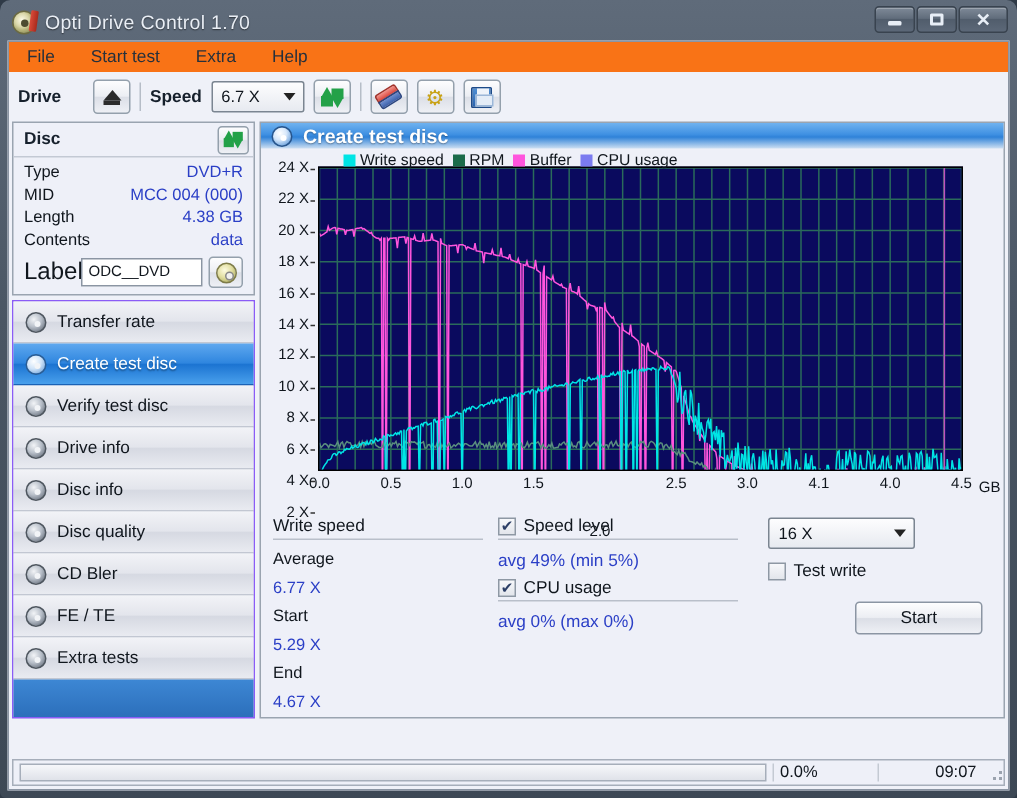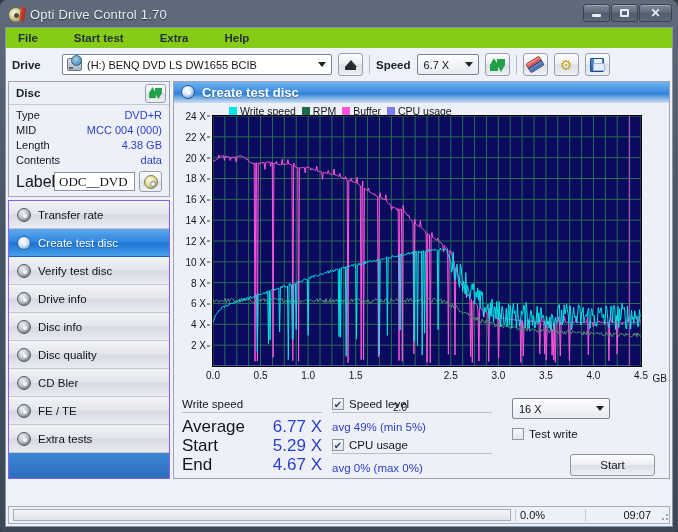--- a/index.html
+++ b/index.html
@@ -52,22 +52,22 @@
   .glyph-min { width:9px; height:3px; background:#e8eef6; border-radius:1px; margin-top:5px; }
   .glyph-max { width:9px; height:8px; border:2px solid #e8eef6; border-radius:1px;}
   .glyph-close { font-weight:bold; font-size:12px; }
 
   
   .client {
     position:absolute; left:5px; top:27px; width:668px; height:500px;
     background:#eff1f8; border:1px solid #8b95a3;
   }
   
-  .menubar { height:20px; display:flex; align-items:center; padding-left:8px; gap:28px;
-             background:#84cc16;font-weight:bold; }
+  .menubar { height:20px; display:flex; align-items:center; padding-left:8px; gap:16px;
+             background:#f97316; }
   .menu-item { font-size:11.5px; color:#26303c; padding:2px 4px; }
 
   
   .drivebar { height:33px; display:flex; align-items:center; padding:0 6px; gap:6px; }
   .lbl-bold { font-size:11.5px; font-weight:bold; color:#16202c; }
   .drive-combo {
     flex:0 0 auto; width:270px; height:21px; background:#fff;
     border:1px solid #7b8591; border-radius:2px;
     display:flex; align-items:center; padding:0 2px; font-size:11px; color:#10161d;
     position:relative;
@@ -124,21 +124,21 @@
     display:flex;align-items:center;justify-content:center;
   }
   .disc-rows { padding:3px 7px 4px 7px; }
   .drow { display:flex; justify-content:space-between; font-size:11px; line-height:15px; }
   .dkey { color:#10161d; }
   .dval { color:#2b3fc6; }
   .label-row { display:flex; align-items:center; gap:4px; margin-top:3px; }
   .label-row .dkey{ width:34px; }
   .label-input {
     flex:1; height:19px; background:#fff; border:1px solid #8b95a3;
-    font-size:13px; color:#10161d; padding:0 4px; display:flex; align-items:center;font-family:Liberation Serif, serif;
+    font-size:10px; color:#10161d; padding:0 4px; display:flex; align-items:center;
   }
   .disc-btn {
     width:23px;height:21px;border:1px solid #94a0ac;border-radius:3px;
     background:linear-gradient(180deg,#fdfdfe 0%,#eceef3 48%,#dcdfe7 52%,#eef0f5 100%);
     display:flex;align-items:center;justify-content:center;
   }
   .cd-glyph{width:14px;height:14px;border-radius:50%;
      background:radial-gradient(circle at 40% 35%,#fdfbe0 0%,#e2dfa2 45%,#c2c079 70%,#9a9857 100%);
      border:1px solid #7e7c49;position:relative;}
   .cd-glyph::after{content:"";position:absolute;left:5px;top:5px;width:4px;height:4px;background:#f0f0ef;border-radius:50%;border:1px solid #888;}
@@ -202,21 +202,21 @@
   .xtick { position:absolute; font-size:10px; color:#10161d; transform:translateX(-50%); }
   .xunit { position:absolute; right:2px; bottom:8px; font-size:10px; color:#10161d; }
 
   
   .stats { flex:1; display:flex; padding:6px 8px 0 8px; gap:10px; }
   .col-a { width:140px; }
   .col-b { width:160px; }
   .col-c { flex:1; padding-left:10px; }
   .stat-title { font-size:11.5px; color:#10161d; margin-bottom:2px; }
   .hr { height:1px; background:#b9bfca; margin:2px 0 4px 0; }
-  .stat-row { display:flex; justify-content:space-between; font-size:17px; line-height:19px; }
+  .stat-row { display:flex; justify-content:space-between; font-size:11px; line-height:19px;flex-direction:column; }
   .stat-key { color:#10161d; }
   .stat-val { color:#2b3fc6; }
   .chk-row { display:flex; align-items:center; gap:5px; font-size:11.5px; color:#10161d; }
   .chk {
     width:12px;height:12px;border:1px solid #8e98a4;background:linear-gradient(180deg,#f7f8fb,#e2e5eb);
     display:flex;align-items:center;justify-content:center;font-size:10px;color:#2c3e66;
   }
   .avg-line { font-size:11.5px; color:#2b3fc6; line-height:20px; }
   .speed-sel {
     width:98px;height:21px;background:linear-gradient(180deg,#fdfdfe,#e7eaf0);
@@ -269,25 +269,20 @@
 
     <div class="menubar">
       <div class="menu-item">File</div>
       <div class="menu-item">Start test</div>
       <div class="menu-item">Extra</div>
       <div class="menu-item">Help</div>
     </div>
 
     <div class="drivebar">
       <div class="lbl-bold" style="width:44px">Drive</div>
-      <div class="drive-combo">
-        <span class="drive-ico"></span>
-        <span>(H:)   BENQ DVD LS DW1655 BCIB</span>
-        <span class="combo-arrow"></span>
-      </div>
       <div class="tbtn">
         <span class="eject-tri"></span>
         <span class="eject-bar"></span>
       </div>
       <div class="sep"></div>
       <div class="lbl-bold">Speed</div>
       <div class="speed-combo">
         <span>6.7 X</span>
         <span class="combo-arrow"></span>
       </div>
@@ -499,21 +494,21 @@
               </svg>
             </div>
           <div class="xaxis" id="xaxis">
               <div class="xtick" style="left: 1px;">0.0</div>
               <div class="xtick" style="left: 48.5556px;">0.5</div>
               <div class="xtick" style="left: 96.1111px;">1.0</div>
               <div class="xtick" style="left: 143.667px;">1.5</div>
               <div class="xtick" style="left: 188px; margin-top: 32px;">2.0</div>
               <div class="xtick" style="left: 238.778px;">2.5</div>
               <div class="xtick" style="left: 286.333px;">3.0</div>
-              <div class="xtick" style="left: 333.889px;">3.5</div>
+              <div class="xtick" style="left: 333.889px;">4.1</div>
               <div class="xtick" style="left: 381.444px;">4.0</div>
               <div class="xtick" style="left: 429px;">4.5</div>
             </div>
           <div class="xunit">GB</div>
         </div>
 
         <div class="stats">
           <div class="col-a">
             <div class="stat-title">Write speed</div>
             <div class="hr"></div>

